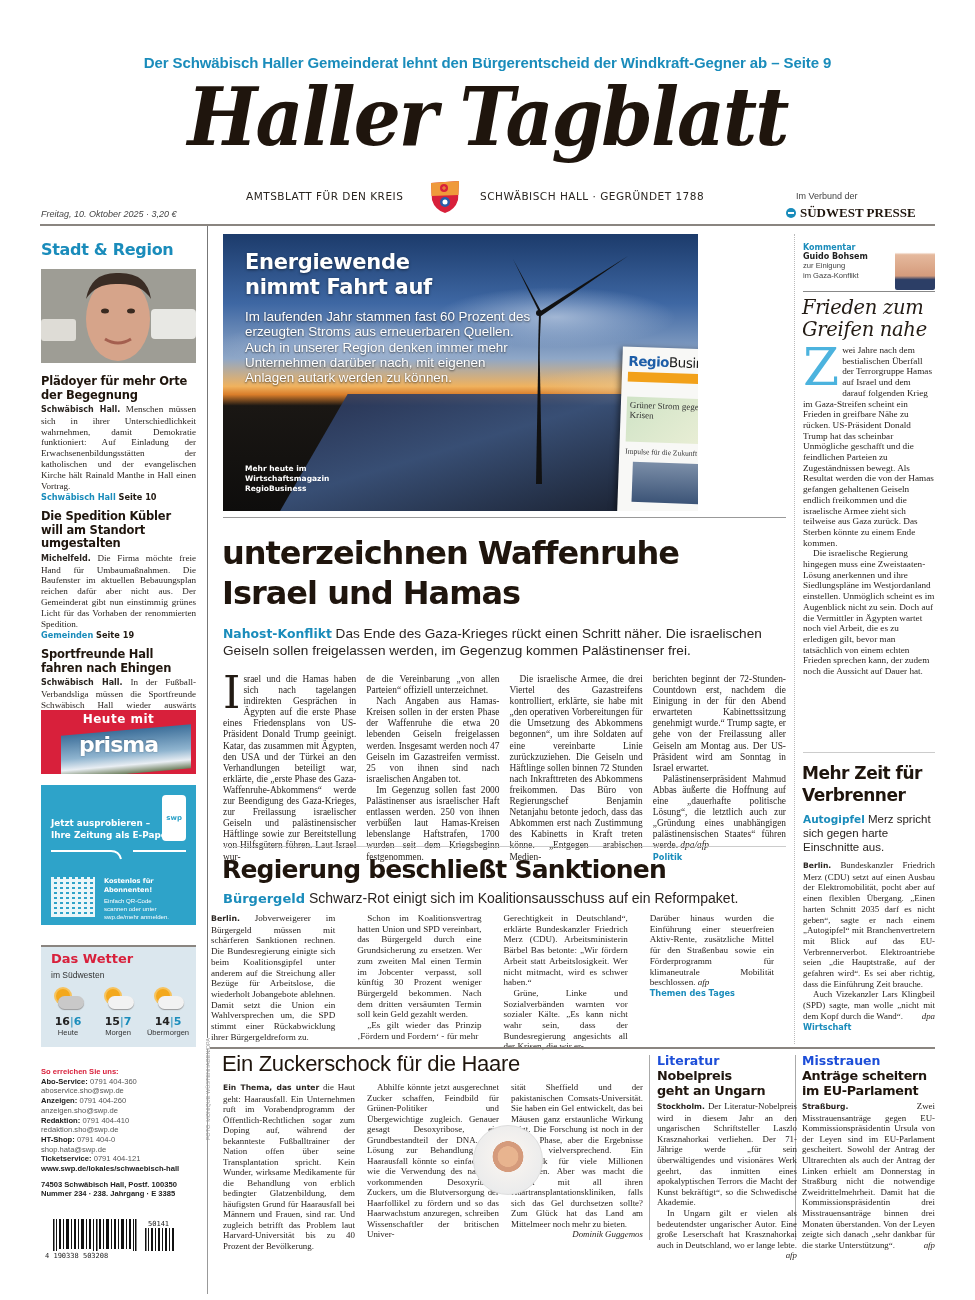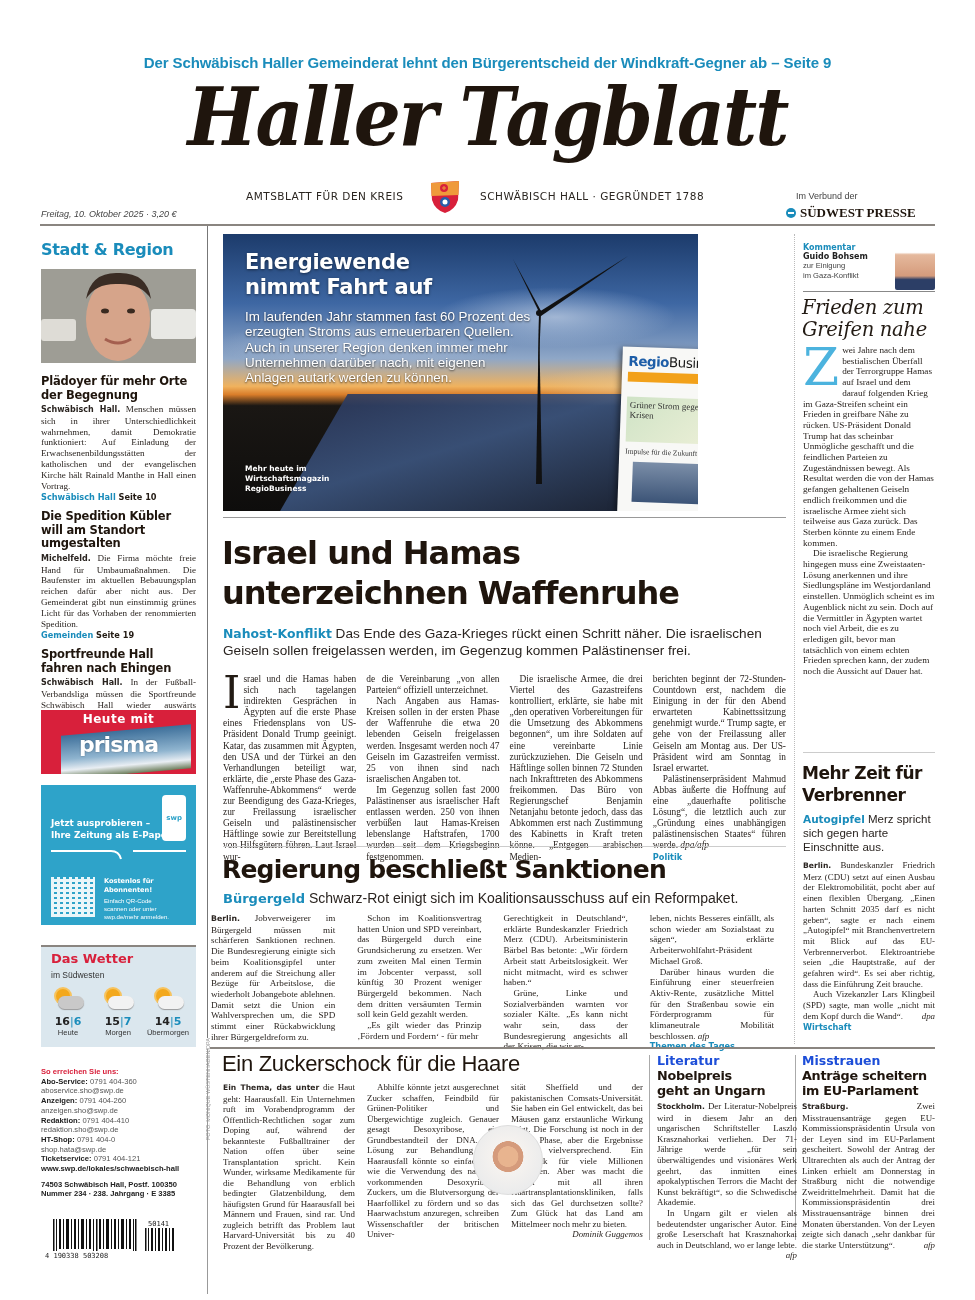--- a/index.html
+++ b/index.html
@@ -340,22 +340,22 @@
     <div id="regio-illu">
       <div id="regio-head" style="padding:3px">Grüner Strom gegen Krisen</div>
     </div>
     <div id="regio-head2">Impulse für die Zukunft</div>
     <div id="regio-photo"></div>
   </div>
 </div>
 <div id="hero-rule" class="abs"></div>
 
 <div id="lead-head" class="abs">
+  <div>unterzeichnen Waffenruhe</div>
   <div>Israel und Hamas</div>
-  <div>unterzeichnen Waffenruhe</div>
 </div>
 <div id="lead-dek" class="abs"><span class="dek-kicker">Nahost-Konflikt</span> <span>Das Ende des Gaza-Krieges rückt einen Schritt näher. Die israelischen Geiseln sollen freigelassen werden, im Gegenzug kommen Palästinenser frei.</span></div>
 <div id="lead-cols" class="abs">
   <div class="body-text">
     <span class="dropcap">I</span>
       <p>srael und die Hamas haben sich nach tagelangen indirekten Gesprächen in Ägypten auf die erste Phase eines Friedensplans von US-Präsident Donald Trump geeinigt. Katar, das zusammen mit Ägypten, den USA und der Türkei an den Verhandlungen beteiligt war, erklärte, die „erste Phase des Gaza-Waffenruhe-Abkommens“ werde zur Beendigung des Gaza-Krieges, zur Freilassung israelischer Geiseln und palästinensischer Häftlinge sowie zur Bereitstellung von Hilfsgütern führen. Laut Israel wur-</p>
   </div>
   <div class="body-text">
     <p style="text-indent:0">de die Vereinbarung „von allen Parteien“ offiziell unterzeichnet.</p>
     <p>Nach Angaben aus Hamas-Kreisen sollen in der ersten Phase der Waffenruhe die etwa 20 lebenden Geiseln freigelassen werden. Insgesamt werden noch 47 Geiseln im Gazastreifen vermisst. 25 von ihnen sind nach israelischen Angaben tot.</p>
@@ -381,21 +381,20 @@
   </div>
   <div class="body-text">
     <p style="text-indent:10px">Schon im Koalitionsvertrag hatten Union und SPD vereinbart, das Bürgergeld durch eine Grundsicherung zu ersetzen. Wer zum zweiten Mal einen Termin im Jobcenter verpasst, soll künftig 30 Prozent weniger Bürgergeld bekommen. Nach dem dritten versäumten Termin soll kein Geld gezahlt werden.</p>
     <p>„Es gilt wieder das Prinzip ‚Fördern und Fordern‘ - für mehr</p>
   </div>
   <div class="body-text">
     <p>Gerechtigkeit in Deutschland“, erklärte Bundeskanzler Friedrich Merz (CDU). Arbeitsministerin Bärbel Bas betonte: „Wir fördern Arbeit statt Arbeitslosigkeit. Wer nicht mitmacht, wird es schwer haben.“</p>
     <p>Grüne, Linke und Sozialverbänden warnten vor sozialer Kälte. „Es kann nicht wahr sein, dass der Bundesregierung angesichts all der Krisen, die wir er-</p>
   </div>
   <div class="body-text">
-    <p>leben, nichts Besseres einfällt, als schon wieder am Sozialstaat zu sägen“, erklärte Arbeiterwohlfahrt-Präsident Michael Groß.</p>
     <p><span>Darüber hinaus wurden die Einführung einer steuerfreien Aktiv-Rente, zusätzliche Mittel für den Straßenbau sowie ein Förderprogramm für klimaneutrale Mobilität beschlossen.</span> <span class="src">afp</span></p>
     <div class="ref-link">Themen des Tages</div>
   </div>
 </div>
 
 <div id="comment-box" class="abs">
   <div id="comment-kicker">Kommentar</div>
   <div id="comment-author">Guido Bohsem</div>
   <div id="comment-topic">
     <div>zur Einigung</div>

